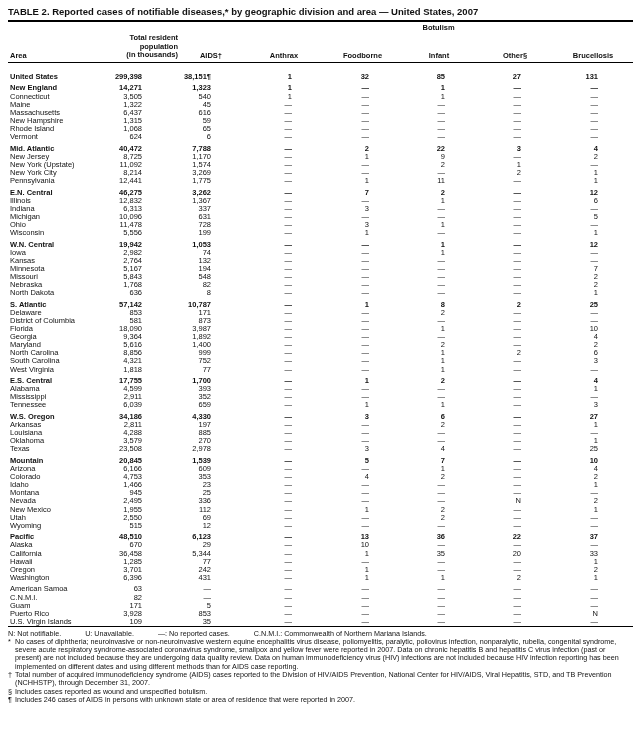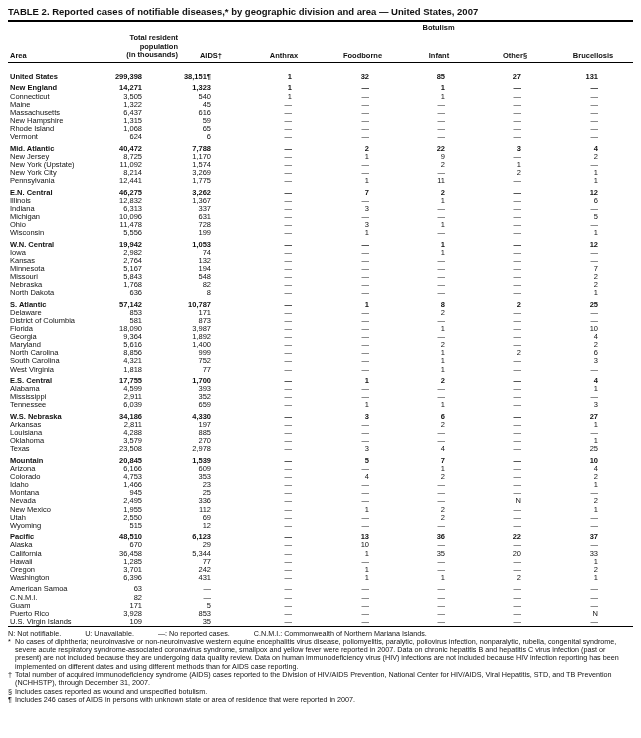--- a/index.html
+++ b/index.html
@@ -459,21 +459,21 @@
           <td class="c0">Tennessee</td>
           <td class="c1">6,039</td>
           <td class="c2">659</td>
           <td class="c3">—</td>
           <td class="c4">1</td>
           <td class="c5">1</td>
           <td class="c6">—</td>
           <td class="c7">3</td>
         </tr>
         <tr class="bold group-start">
-          <td class="c0">W.S. Nebraska</td>
+          <td class="c0">W.S. Oregon</td>
           <td class="c1">34,186</td>
           <td class="c2">4,330</td>
           <td class="c3">—</td>
           <td class="c4">3</td>
           <td class="c5">6</td>
           <td class="c6">—</td>
           <td class="c7">27</td>
         </tr>
         <tr>
           <td class="c0">Arkansas</td>

